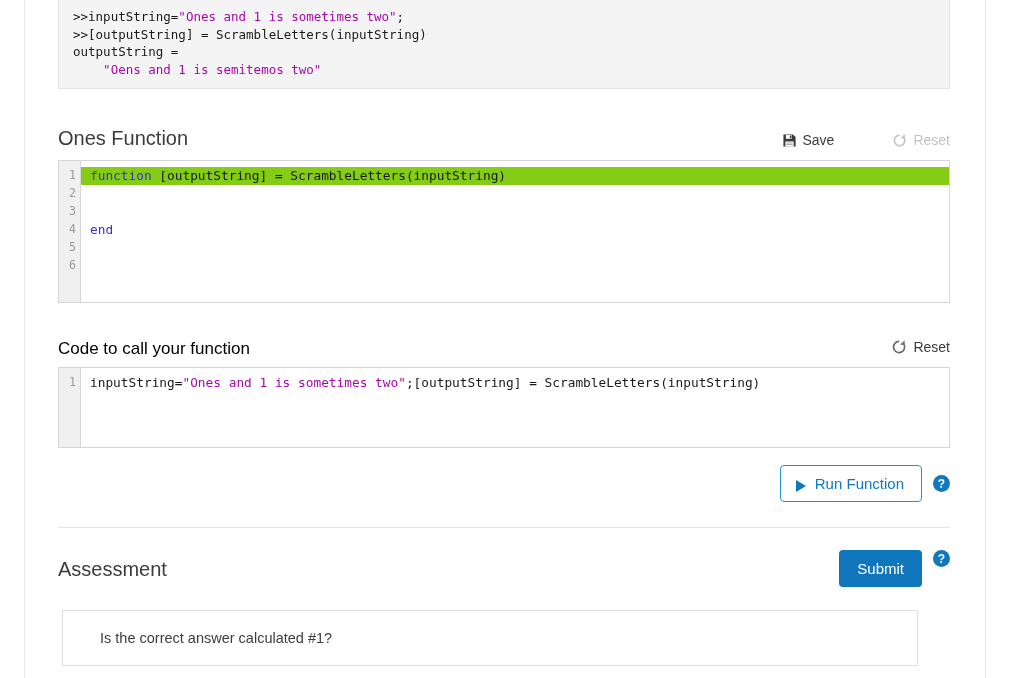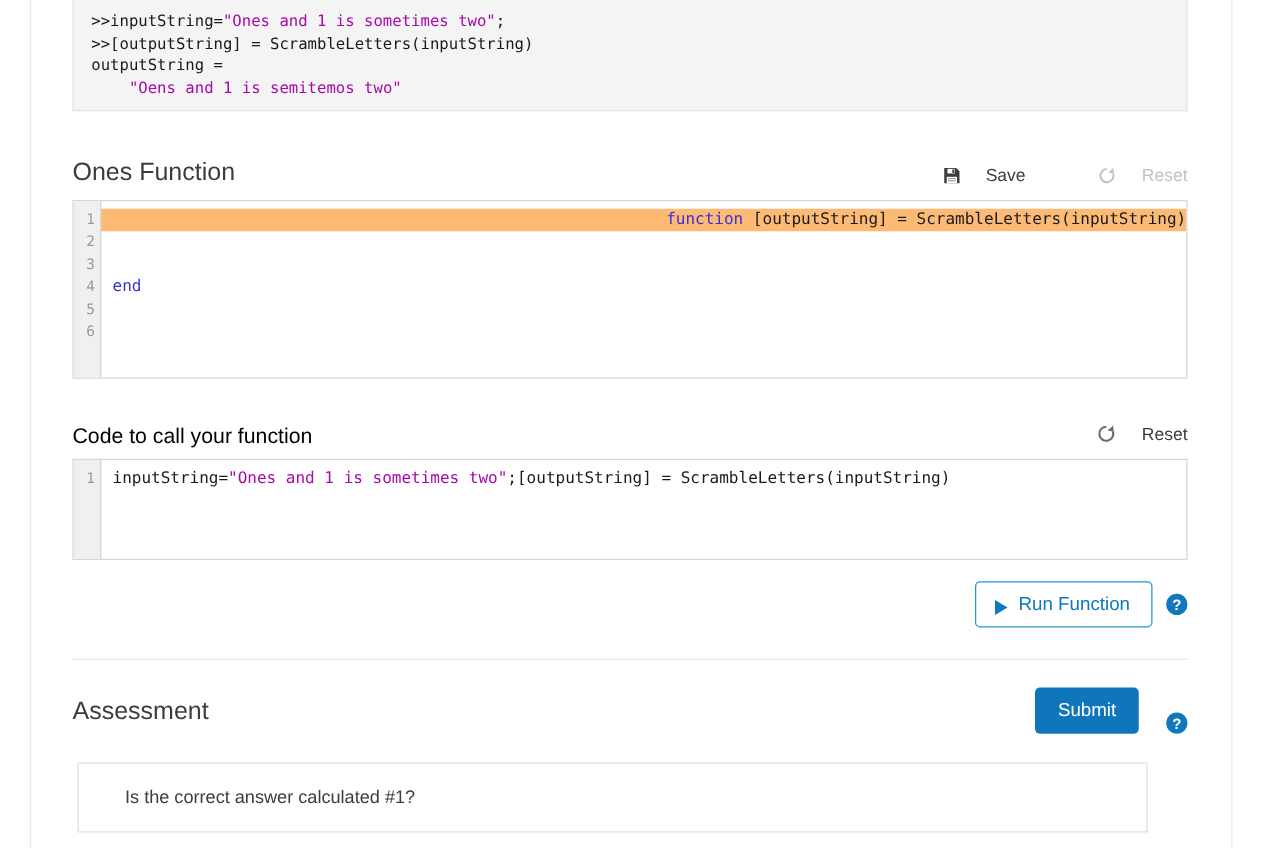--- a/index.html
+++ b/index.html
@@ -76,21 +76,21 @@
 
   .head-tools {
     display: flex;
     align-items: center;
     gap: 18px;
     padding-bottom: 3px;
   }
   .tool {
     display: inline-flex;
     align-items: center;
-    gap: 20px;
+    gap: 6px;
     font-size: 14px;
     color: #3b3b3b;
     cursor: pointer;
     user-select: none;
     padding-left: 40px;
   }
   .tool.disabled { color: #c2c2c2; cursor: default; }
   .tool svg { display: block; }
 
   
@@ -122,21 +122,21 @@
   }
   .code-line {
     font-family: "DejaVu Sans Mono", "Liberation Mono", monospace;
     font-size: 12.8px;
     line-height: 17.9px;
     color: #1a1a1a;
     white-space: pre;
     padding-left: 9px;
     min-height: 17.9px;
   }
-  .code-line.active { background: #fdba74; text-align: right; }
+  .code-line.active { background: #84cc16; }
   .kw { color: #3a2fd6; }
   .cm { color: #11a411; }
 
   .editor-fn  { height: 143px; }
   .editor-fn .gutter, .editor-fn .code-area { height: 100%; }
   .editor-call { height: 81px; }
   .editor-call .gutter, .editor-call .code-area { height: 100%; }
 
   
   .run-row {
@@ -189,22 +189,22 @@
   
   .assess-head {
     display: flex;
     align-items: center;
     justify-content: space-between;
     margin-top: 22px;
     margin-bottom: 12px;
   }
   .assess-right {
     display: flex;
-    align-items: flex-end;
-    gap: 22px;
+    align-items: flex-start;
+    gap: 11px;
   }
   .btn-primary {
     background: #0f76bc;
     color: #ffffff;
     border: none;
     border-radius: 4px;
     font-size: 15px;
     padding: 10px 18px;
     cursor: pointer;
     font-family: "Liberation Sans", sans-serif;

